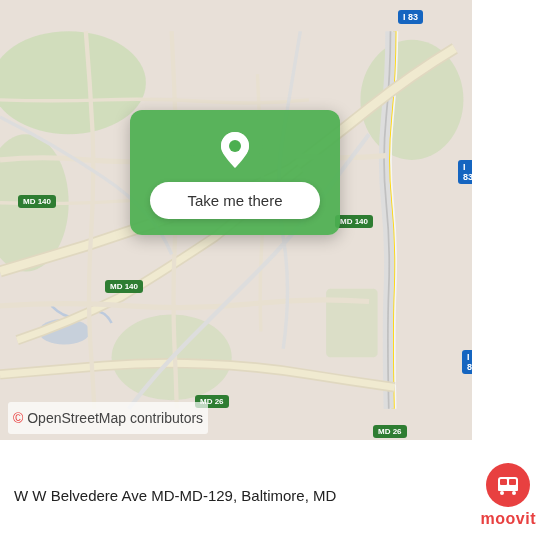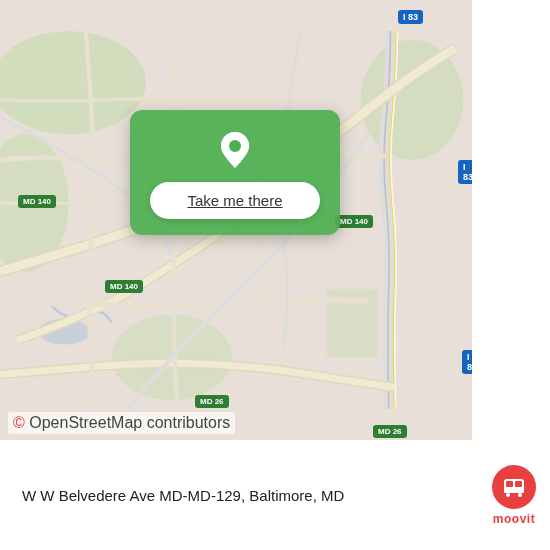--- a/index.html
+++ b/index.html
@@ -54,39 +54,37 @@
       color: #333;
       border: none;
       border-radius: 24px;
       padding: 10px 24px;
       font-size: 15px;
       font-weight: 500;
       cursor: pointer;
       width: 100%;
       text-align: center;
       box-shadow: 0 2px 6px rgba(0,0,0,0.15);
-      text-decoration: underline;
     }
 
     
     #info-bar {
       width: 550px;
       height: 110px;
       background: white;
       display: flex;
       align-items: center;
       padding: 10px 14px;
       position: absolute;
       bottom: 0;
       left: 0;
     }
 
     .info-content {
       flex: 1;
-      margin-left: 8px;
     }
 
     .address-text {
       font-size: 15px;
       color: #222;
       font-weight: 500;
       line-height: 1.4;
     }
 
     .moovit-logo {
@@ -102,21 +100,21 @@
       background: #e84040;
       border-radius: 50%;
       display: flex;
       align-items: center;
       justify-content: center;
       color: white;
       font-size: 22px;
     }
 
     .moovit-text {
-      font-size: 12px;
+      font-size: 16px;
       font-weight: bold;
       color: #e84040;
       margin-top: 3px;
       letter-spacing: 0.5px;
     }
 
     
     .highway-badge {
       background: #1565C0;
       color: white;
@@ -187,21 +185,21 @@
 
     <svg class="pin-icon" viewBox="0 0 44 44" xmlns="http://www.w3.org/2000/svg">
       <circle cx="22" cy="18" r="14" fill="white" opacity="0.9"></circle>
       <path d="M22 4 C14.268 4 8 10.268 8 18 C8 26.4 22 40 22 40 C22 40 36 26.4 36 18 C36 10.268 29.732 4 22 4 Z" fill="white"></path>
       <circle cx="22" cy="18" r="6" fill="#4CAF50"></circle>
     </svg>
 
     <button class="take-me-btn">Take me there</button>
   </div>
 
-  <div style="position:absolute;bottom:6px;left:8px;font-size:16px;color:#444;background:rgba(255,255,255,0.7);padding:2px 5px;border-radius:3px;">
+  <div style="position:absolute;bottom:6px;left:8px;font-size:14px;color:#444;background:rgba(255,255,255,0.7);padding:8px 5px;border-radius:3px;">
     <span style="color:#e84040;">©</span>
     <span> OpenStreetMap contributors</span>
   </div>
 </div>
 
 <div id="info-bar">
   <div class="info-content">
     <div class="address-text">W W Belvedere Ave MD-MD-129, Baltimore, MD</div>
   </div>
   <div class="moovit-logo">

